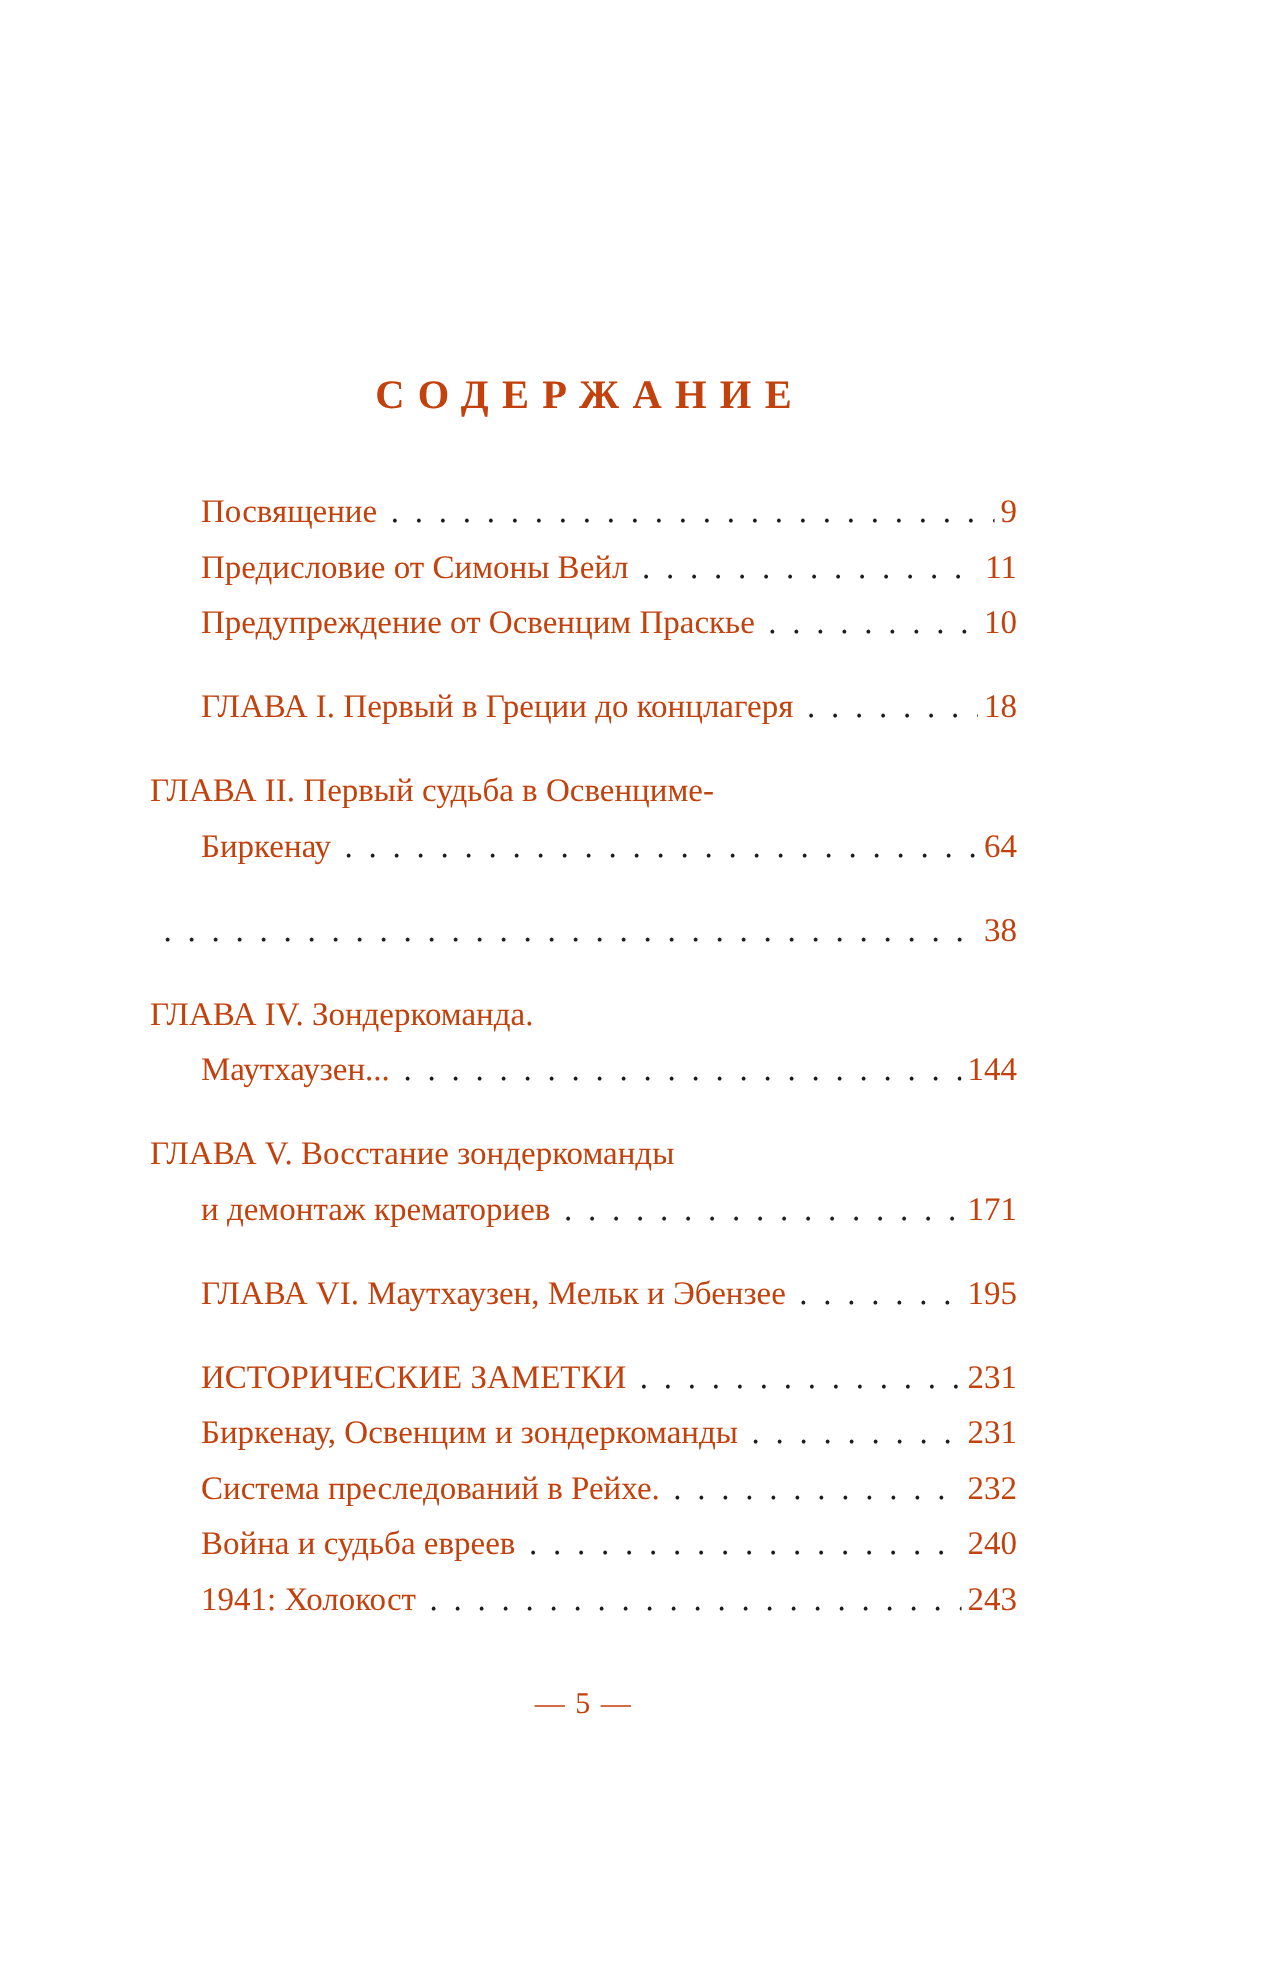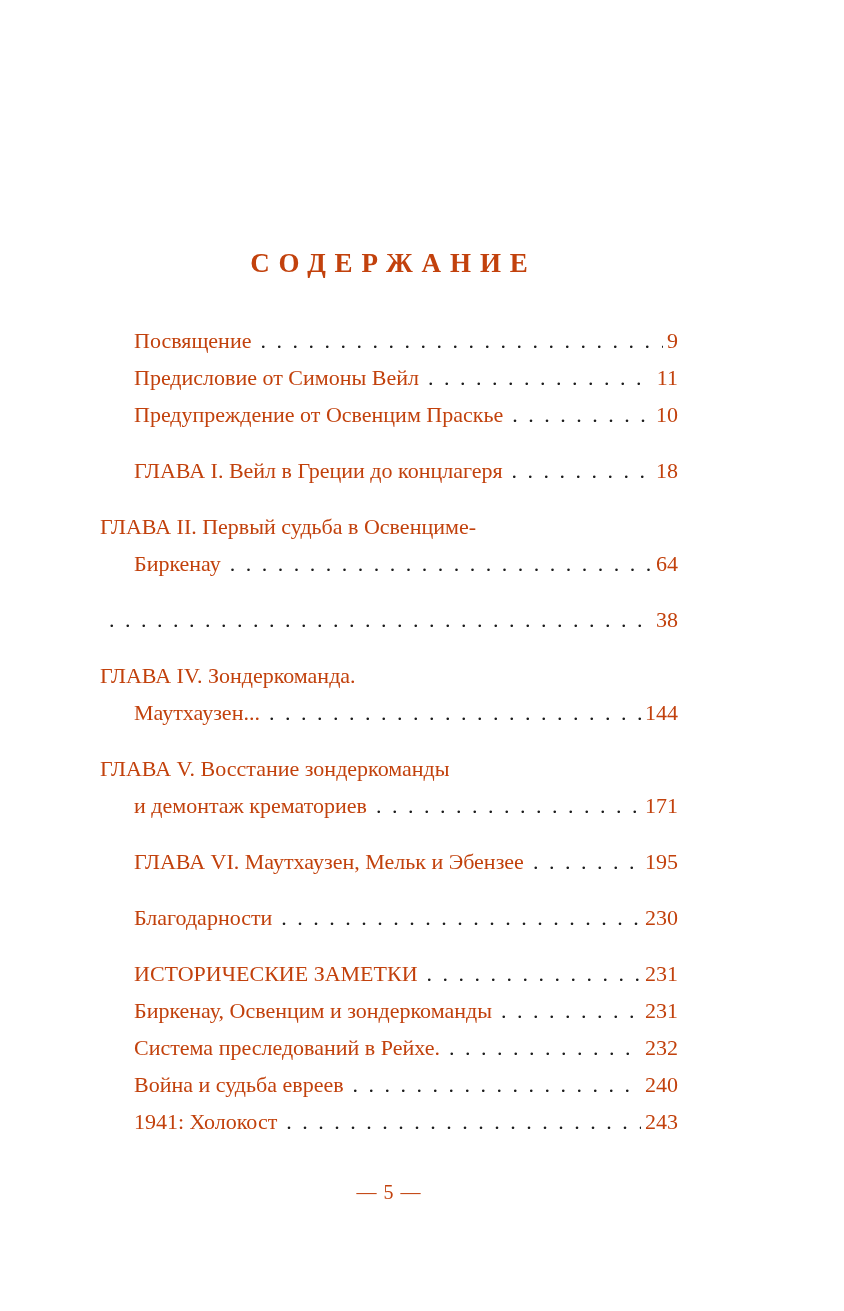--- a/index.html
+++ b/index.html
@@ -90,21 +90,21 @@
       </div>
       <div class="toc-entry">
         <div class="entry-row">
           <span class="entry-label">Предупреждение от Освенцим Праскье</span>
           <span class="dot-leader"></span>
           <span class="entry-page">10</span>
         </div>
       </div>
       <div class="toc-entry section-gap">
         <div class="entry-row">
-          <span class="entry-label">ГЛАВА I. Вейл в Греции до концлагеря</span>
+          <span class="entry-label">ГЛАВА I. Первый в Греции до концлагеря</span>
           <span class="dot-leader"></span>
           <span class="entry-page">18</span>
         </div>
       </div>
       <div class="toc-entry section-gap">
         <div class="entry-line">ГЛАВА II. Первый судьба в Освенциме-</div>
         <div class="entry-row">
           <span class="entry-label">Биркенау</span>
           <span class="dot-leader"></span>
           <span class="entry-page">64</span>
@@ -134,27 +134,20 @@
       </div>
       <div class="toc-entry section-gap">
         <div class="entry-row">
           <span class="entry-label">ГЛАВА VI. Маутхаузен, Мельк и Эбензее</span>
           <span class="dot-leader"></span>
           <span class="entry-page">195</span>
         </div>
       </div>
       <div class="toc-entry section-gap">
         <div class="entry-row">
-          <span class="entry-label">Благодарности</span>
-          <span class="dot-leader"></span>
-          <span class="entry-page">230</span>
-        </div>
-      </div>
-      <div class="toc-entry section-gap">
-        <div class="entry-row">
           <span class="entry-label">ИСТОРИЧЕСКИЕ ЗАМЕТКИ</span>
           <span class="dot-leader"></span>
           <span class="entry-page">231</span>
         </div>
       </div>
       <div class="toc-entry">
         <div class="entry-row">
           <span class="entry-label">Биркенау, Освенцим и зондеркоманды</span>
           <span class="dot-leader"></span>
           <span class="entry-page">231</span>

